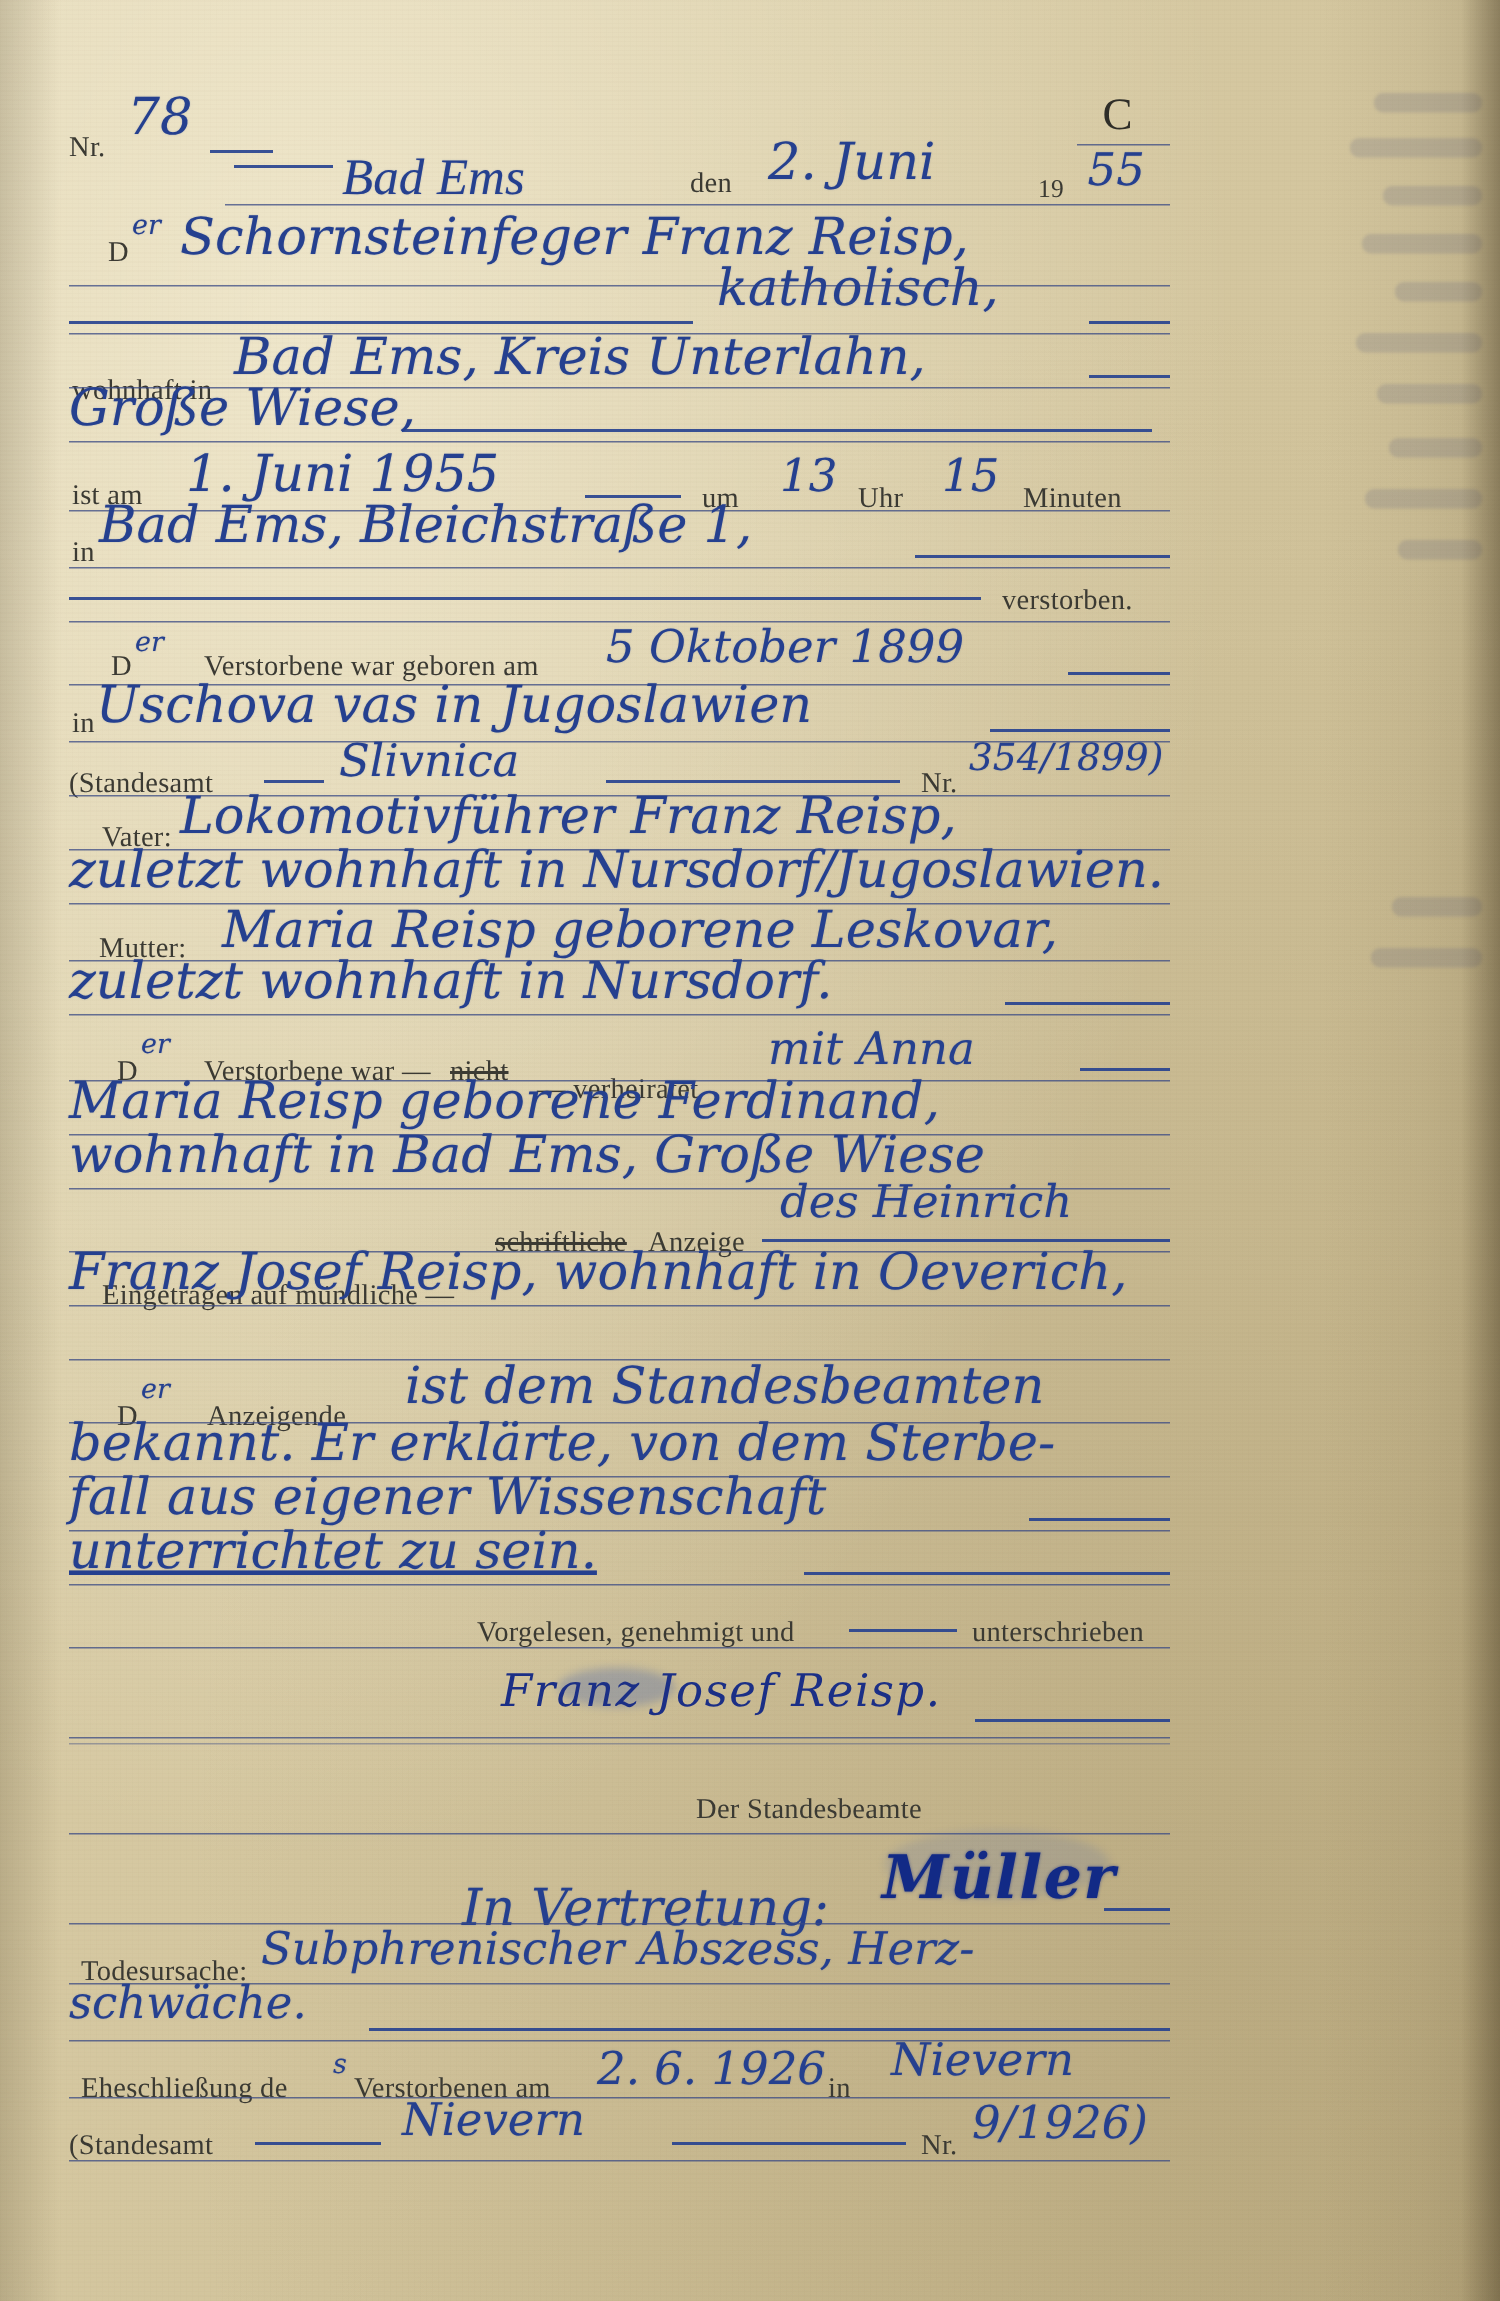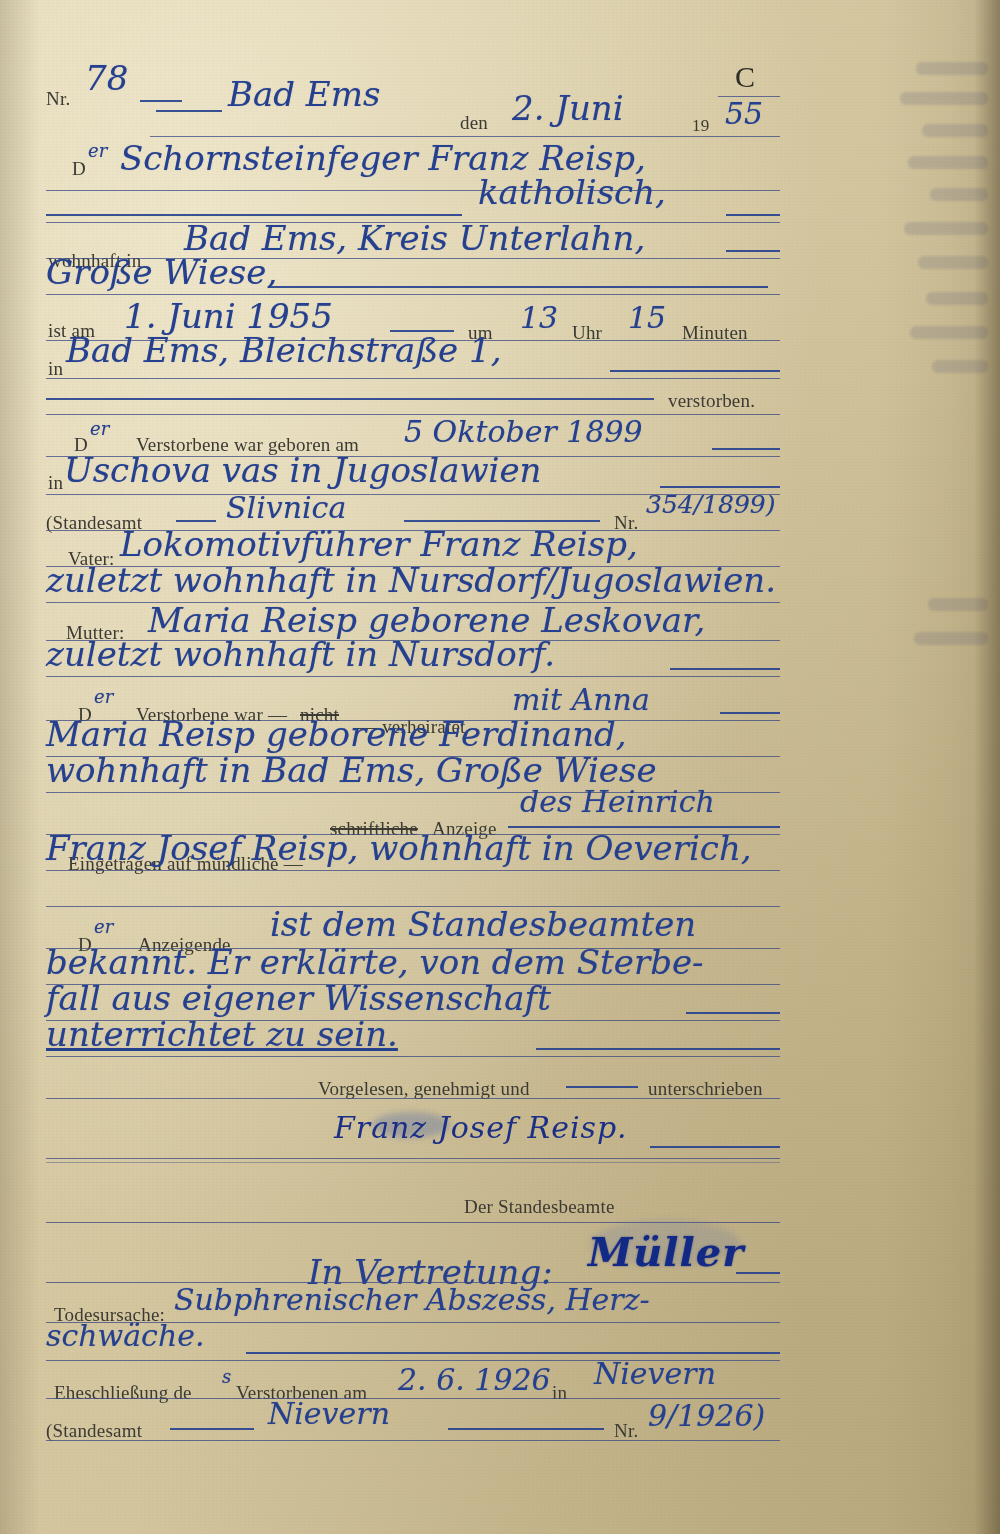--- a/index.html
+++ b/index.html
@@ -167,38 +167,38 @@
 
     <span class="lbl" style="left:46px;  top:88px;">Nr.</span>
     <span class="hw big" style="left:85px; top:58px;">78</span>
     <div class="dash" style="left:140px; top:100px; width:42px;"></div>
 
     <span class="C-mark" style="left:735px; top:60px;">C</span>
     <div class="rule" style="left:718px; top:96px; width:62px;"></div>
     <span class="hw med" style="left:725px; top:96px;">55</span>
 
     <div class="dash" style="left:156px; top:110px; width:66px;"></div>
-    <span class="hw big" style="left:228px; top:74px;">Bad Ems</span>
+    <span class="hw big" style="left:228px; top:100px;font-family:Liberation Serif, serif;">Bad Ems</span>
     <span class="lbl" style="left:460px; top:112px;">den</span>
     <span class="hw big" style="left:512px; top:88px;">2. Juni</span>
     <span class="lbl sm" style="left:692px; top:116px;">19</span>
     <div class="rule" style="left:150px; top:136px; width:630px;"></div>
 
     <span class="lbl" style="left:72px; top:158px;">D</span>
     <span class="hw sup" style="left:88px; top:140px;">er</span>
     <span class="hw big" style="left:120px; top:138px;">Schornsteinfeger Franz Reisp,</span>
     <div class="rule" style="left:46px; top:190px; width:734px;"></div>
 
     <div class="dash" style="left:46px;  top:214px; width:416px;"></div>
     <span class="hw big" style="left:478px; top:172px;">katholisch,</span>
     <div class="dash" style="left:726px; top:214px; width:54px;"></div>
     <div class="rule" style="left:46px; top:222px; width:734px;"></div>
 
     <span class="lbl" style="left:48px; top:238px;margin-top:12px;">wohnhaft in</span>
-    <span class="hw big" style="left:184px; top:218px;text-align:center;">Bad Ems, Kreis Unterlahn,</span>
+    <span class="hw big" style="left:156px; top:218px;text-align:center;">Bad Ems, Kreis Unterlahn,</span>
     <div class="dash" style="left:726px; top:250px; width:54px;"></div>
     <div class="rule" style="left:46px; top:258px; width:734px;"></div>
 
     <span class="hw big" style="left:46px; top:252px;">Große Wiese,</span>
     <div class="dash" style="left:268px; top:286px; width:500px;"></div>
     <div class="rule" style="left:46px; top:294px; width:734px;"></div>
 
     <span class="lbl" style="left:48px; top:320px;">ist am</span>
     <span class="hw big" style="left:124px; top:296px;">1. Juni 1955</span>
     <div class="dash" style="left:390px; top:330px; width:64px;"></div>

